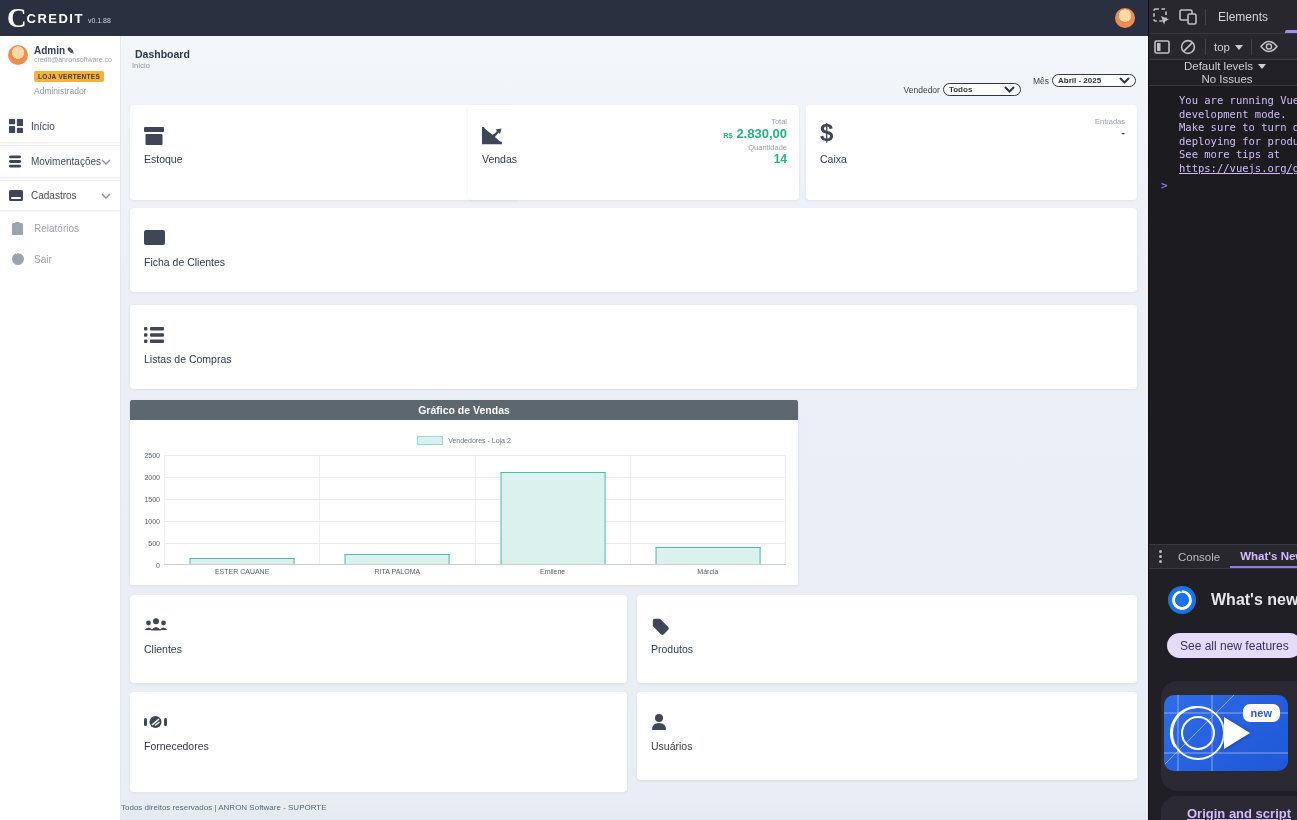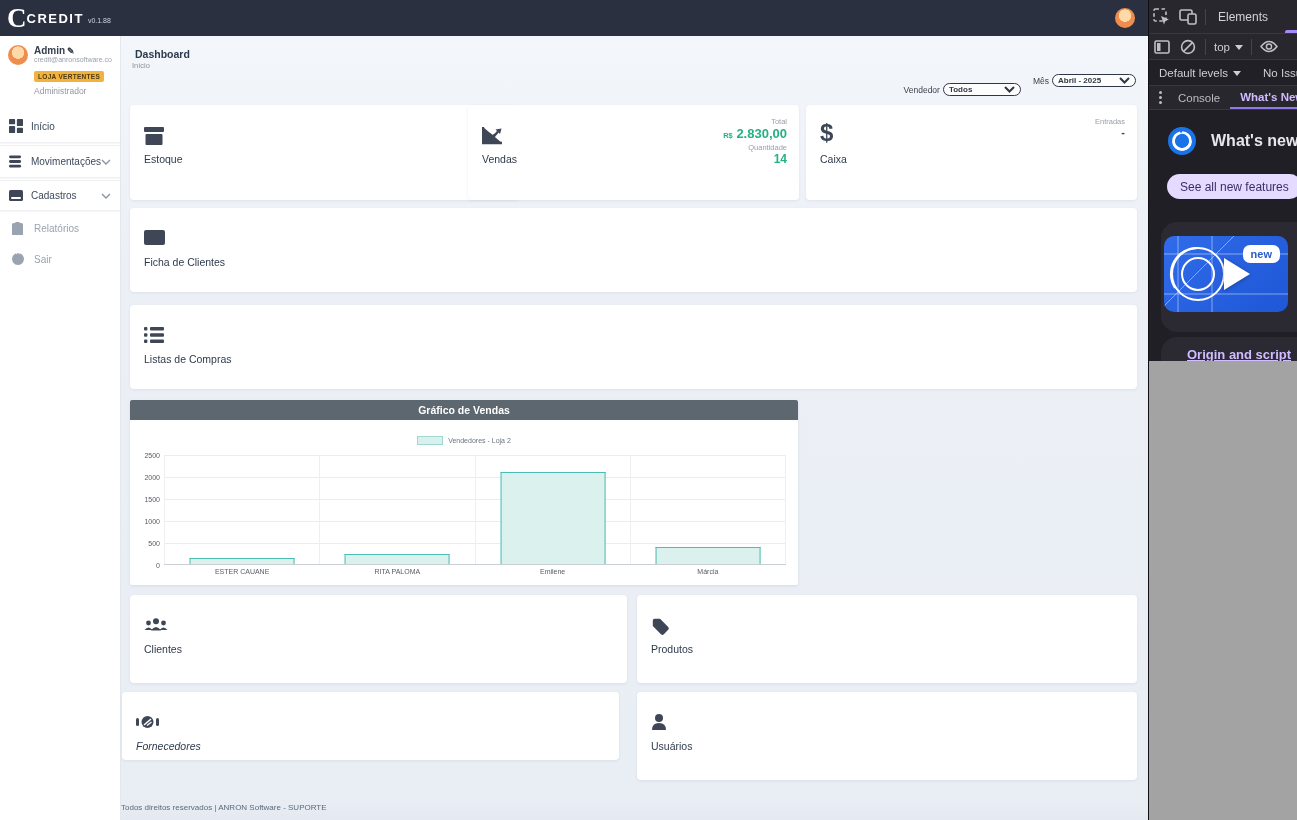--- a/index.html
+++ b/index.html
@@ -85,21 +85,21 @@
   
   .devtools { position:absolute; left:1148px; top:0; width:149px; height:820px; background:#a3a3a3; border-left:1px solid #101014; color:#d6d3da; }
   .dt-tabbar { position:relative; height:34px; background:#29272e; border-bottom:1px solid #3a383f; display:flex; align-items:center; }
   .dt-iconbtn { display:flex; align-items:center; justify-content:center; width:26px; height:26px; cursor:pointer; }
   .dt-divider { width:1px; height:16px; background:#45434b; margin:0 4px; }
   .dt-tab { font-size:12px; color:#d4d1d9; padding:0 8px; white-space:nowrap; cursor:pointer; }
   .dt-underline-frag { position:absolute; right:0; bottom:0; width:12px; height:3px; background:#a58af8; border-radius:2px 0 0 0; }
   .dt-toolbar { height:26px; background:#29272e; border-bottom:1px solid #3a383f; display:flex; align-items:center; }
   .dt-top { font-size:11.5px; color:#cfccd4; white-space:nowrap; display:flex; align-items:center; cursor:pointer; padding:0 4px;}
   .caret { display:inline-block; width:0; height:0; border-left:4px solid transparent; border-right:4px solid transparent; border-top:5px solid #cfccd4; margin-left:5px; margin-top:1px;}
-  .dt-levelsbar { height:26px; background:#222027; border-bottom:1px solid #3a383f; display:flex; align-items:center; overflow:hidden; }
+  .dt-levelsbar { height:26px; background:#222027; border-bottom:1px solid #3a383f; display:flex; align-items:center; overflow:hidden;flex-direction:column; }
   .dt-levels { font-size:11.5px; color:#cfccd4; display:flex; align-items:center; padding:0 6px 0 10px; white-space:nowrap; cursor:pointer; }
   .dt-noissues { font-size:11.5px; color:#cfccd4; white-space:nowrap; padding-left:8px; cursor:pointer;}
   .dt-console { position:relative; height:459px; background:#1c1b20; border-bottom:1px solid #3a383f; overflow:hidden; }
   .console-msg { position:absolute; left:30px; top:8px; font-family:"DejaVu Sans Mono", monospace; font-size:10.5px; line-height:13.5px; color:#cdbdf6; white-space:pre; }
   .console-link { text-decoration:underline; cursor:pointer; color:#cdbdf6; }
   .console-prompt { position:absolute; left:12px; top:93px; color:#7d7af0; font-family:"DejaVu Sans Mono", monospace; font-size:11px; font-weight:bold; cursor:text;}
   .dt-drawerbar { height:24px; background:#29272e; border-bottom:1px solid #3a383f; display:flex; align-items:center; }
   .drawer-tab { font-size:11.5px; color:#bdbac2; padding:0 10px; white-space:nowrap; height:100%; display:flex; align-items:center; cursor:pointer; }
   .drawer-tab.active { color:#d0bcff; font-weight:bold; border-bottom:2px solid #8f79e8; }
   .dots-v { display:flex; flex-direction:column; gap:2px; margin:0 6px 0 10px; cursor:pointer;}
@@ -356,21 +356,21 @@
     <div class="card" style="left:516px; top:559px; width:500px; height:88px;">
       <span class="c-icon icon-dark">
         <svg width="19" height="19" viewBox="0 0 21 21">
             <path d="M2 4 Q2 2 4 2 L10 2 L19 11 Q20.6 12.6 19 14.2 L14.2 19 Q12.6 20.6 11 19 L2 10 Z" fill="#3f4756"></path>
             <circle cx="6.3" cy="6.3" r="1.8" fill="#fff"></circle>
           </svg>
       </span>
       <span class="c-label">Produtos</span>
     </div>
 
-    <div class="card" style="left:1px; top:656px; width:497px; height:68px;font-style:italic;">
+    <div class="card" style="left:9px; top:656px; width:497px; height:100px;">
       <span class="c-icon icon-dark">
         <svg width="23" height="16" viewBox="0 0 23 16">
             <rect x="0" y="4" width="3" height="8" rx="1.5" fill="#3f4756"></rect>
             <rect x="20" y="4" width="3" height="8" rx="1.5" fill="#3f4756"></rect>
             <circle cx="11.5" cy="8" r="6" fill="#3f4756"></circle>
             <line x1="8" y1="11" x2="15" y2="5" stroke="#fff" stroke-width="1.6"></line>
             <line x1="11" y1="11.5" x2="15.5" y2="8" stroke="#fff" stroke-width="1.2"></line>
           </svg>
       </span>
       <span class="c-label">Fornecedores</span>
@@ -439,20 +439,24 @@
 
   <div class="dt-levelsbar">
     <span class="dt-levels">
         <span>Default levels</span>
         <span class="caret"></span>
       </span>
     <span class="dt-divider"></span>
     <span class="dt-noissues">No Issues</span>
   </div>
 
+  <div class="dt-console">
+    <div class="console-msg" id="console-msg"><div>You are running Vue</div><div>development mode.</div><div>Make sure to turn o</div><div>deploying for produ</div><div>See more tips at</div><div><span class="console-link">https://vuejs.org/g</span></div></div>
+    <div class="console-prompt">&gt;</div>
+  </div>
 
   <div class="dt-drawerbar">
     <span class="dots-v">
         <i></i>
         <i></i>
         <i></i>
       </span>
     <span class="drawer-tab">Console</span>
     <span class="drawer-tab active">What's New</span>
   </div>

